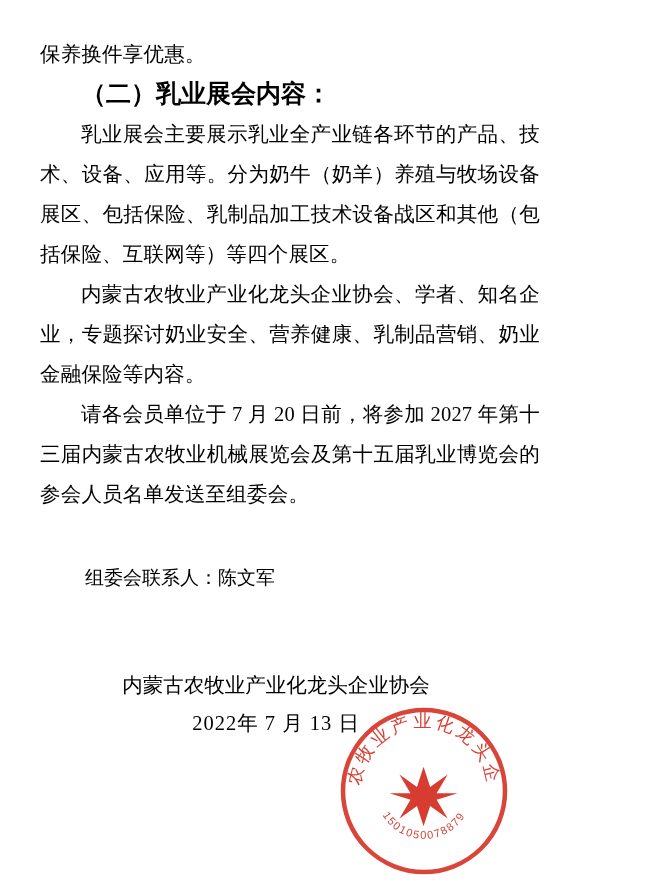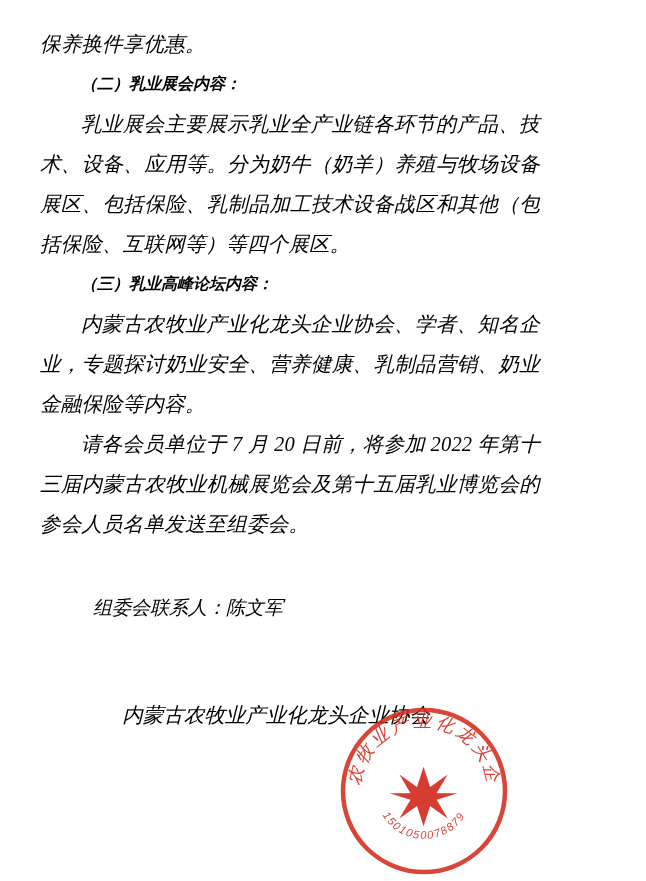--- a/index.html
+++ b/index.html
@@ -13,50 +13,49 @@
     font-family: "Liberation Serif", "DejaVu Serif", serif;
     color: #000000;
     position: relative;
     overflow: hidden;
   }
   .page {
     position: relative;
     width: 582px;
     height: 881px;
     box-sizing: border-box;
-    padding: 24px 42px 0 40px;
-    font-style: italic;
+    padding: 34px 42px 0 40px;
   }
   .para {
     font-size: 20.5px;
     line-height: 40px;
     text-align: justify;
     text-justify: inter-ideograph;
     margin: 0;
     letter-spacing: 0.2px;
   }
   .indent {
     text-indent: 41px;
   }
   .heading {
-    font-size: 16px;
+    font-size: 25px;
     line-height: 40px;
     font-weight: bold;
     text-indent: 41px;
     margin: 0;
     font-family: "Liberation Serif", "DejaVu Serif", serif;
   }
   .contact-block {
     margin-top: 46px;
     padding-left: 41px;
   }
   .contact-line {
     font-size: 19px;
     line-height: 36px;
-    margin: 12px;
+    margin: 4px;
     white-space: pre;
   }
   .email-link {
     text-decoration: underline;
     font-family: "Liberation Serif", "DejaVu Serif", serif;
   }
   .sign-block {
     margin-top: 70px;
     text-align: center;
     padding-right: 28px;
@@ -88,32 +87,32 @@
 <body>
 
 <div class="page">
 
   <p class="para">保养换件享优惠。</p>
 
   <p class="heading">（二）乳业展会内容：</p>
 
   <p class="para indent">乳业展会主要展示乳业全产业链各环节的产品、技术、设备、应用等。分为奶牛（奶羊）养殖与牧场设备展区、包括保险、乳制品加工技术设备战区和其他（包括保险、互联网等）等四个展区。</p>
 
-  <p class="heading">（三）乳业高峰论坛内容：</p>
 
   <p class="para indent">内蒙古农牧业产业化龙头企业协会、学者、知名企业，专题探讨奶业安全、营养健康、乳制品营销、奶业金融保险等内容。</p>
 
-  <p class="para indent">请各会员单位于 7 月 20 日前，将参加 2022 年第十三届内蒙古农牧业机械展览会及第十五届乳业博览会的参会人员名单发送至组委会。</p>
+  <p class="para indent">请各会员单位于 7 月 20 日前，将参加 2027 年第十三届内蒙古农牧业机械展览会及第十五届乳业博览会的参会人员名单发送至组委会。</p>
 
   <div class="contact-block">
     <p class="contact-line">组委会联系人：陈文军</p>
   </div>
 
   <div class="sign-block">
     <p class="sign-line">内蒙古农牧业产业化龙头企业协会</p>
+    <p class="sign-date">2022年 7 月 13 日</p>
   </div>
 
   <div class="seal">
     <svg width="172" height="172" viewBox="0 0 172 172" xmlns="http://www.w3.org/2000/svg">
       <defs>
         <path id="sealArcTop" d="M 22,86 A 64,64 0 0 1 150,86" fill="none"></path>
         <path id="sealArcBottom" d="M 38,86 A 48,48 0 0 0 134,86" fill="none"></path>
       </defs>
       <circle cx="86" cy="86" r="81" fill="none" stroke="#d42b1e" stroke-width="4.5" opacity="0.88"></circle>
       <text font-family="'Liberation Serif', serif" font-size="18" fill="#d42b1e" opacity="0.9" letter-spacing="3.2">

